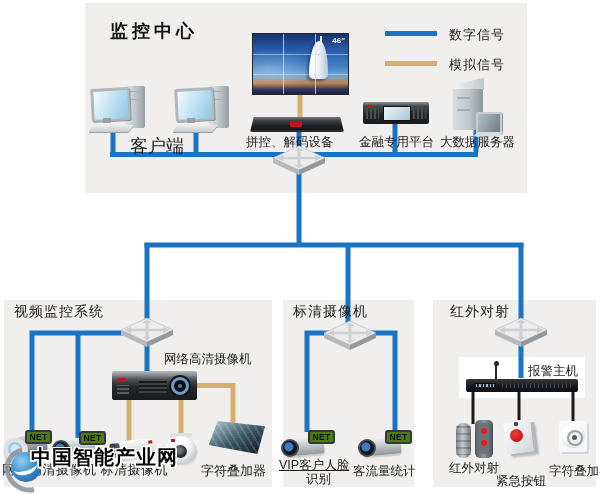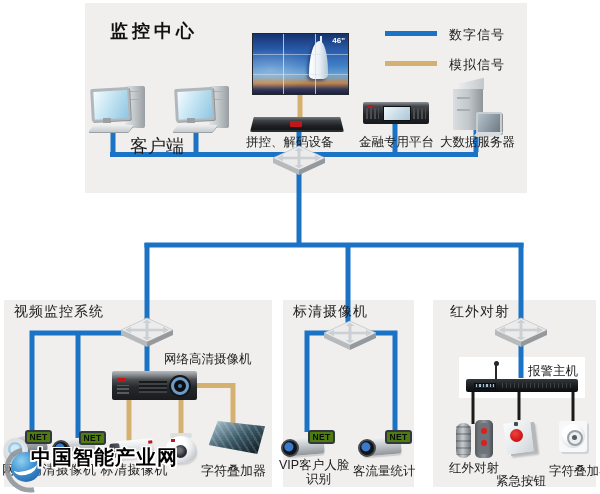--- a/index.html
+++ b/index.html
@@ -376,21 +376,21 @@
 <div class="netcam" style="left:281px;top:429px;">
   <div class="bod"></div>
     <div class="lens"></div>
   <div class="badge">NET</div>
 </div>
 <div class="netcam" style="left:358px;top:429px;">
   <div class="bod"></div>
     <div class="lens"></div>
   <div class="badge">NET</div>
 </div>
-<div class="lbl" style="left:279px;top:457px;">VIP客户人脸</div>
+<div class="lbl" style="left:279px;top:457px;text-decoration:underline;">VIP客户人脸</div>
 <div class="lbl" style="left:306px;top:471px;">识别</div>
 <div class="lbl" style="left:353px;top:463px;">客流量统计</div>
 
 <div class="lbl title-sec" style="left:450px;top:303px;">红外对射</div>
 <div class="antenna"></div>
 <div class="ahost">
   <div class="disp">
       <i></i>
     </div>
     <div class="vents"></div>

